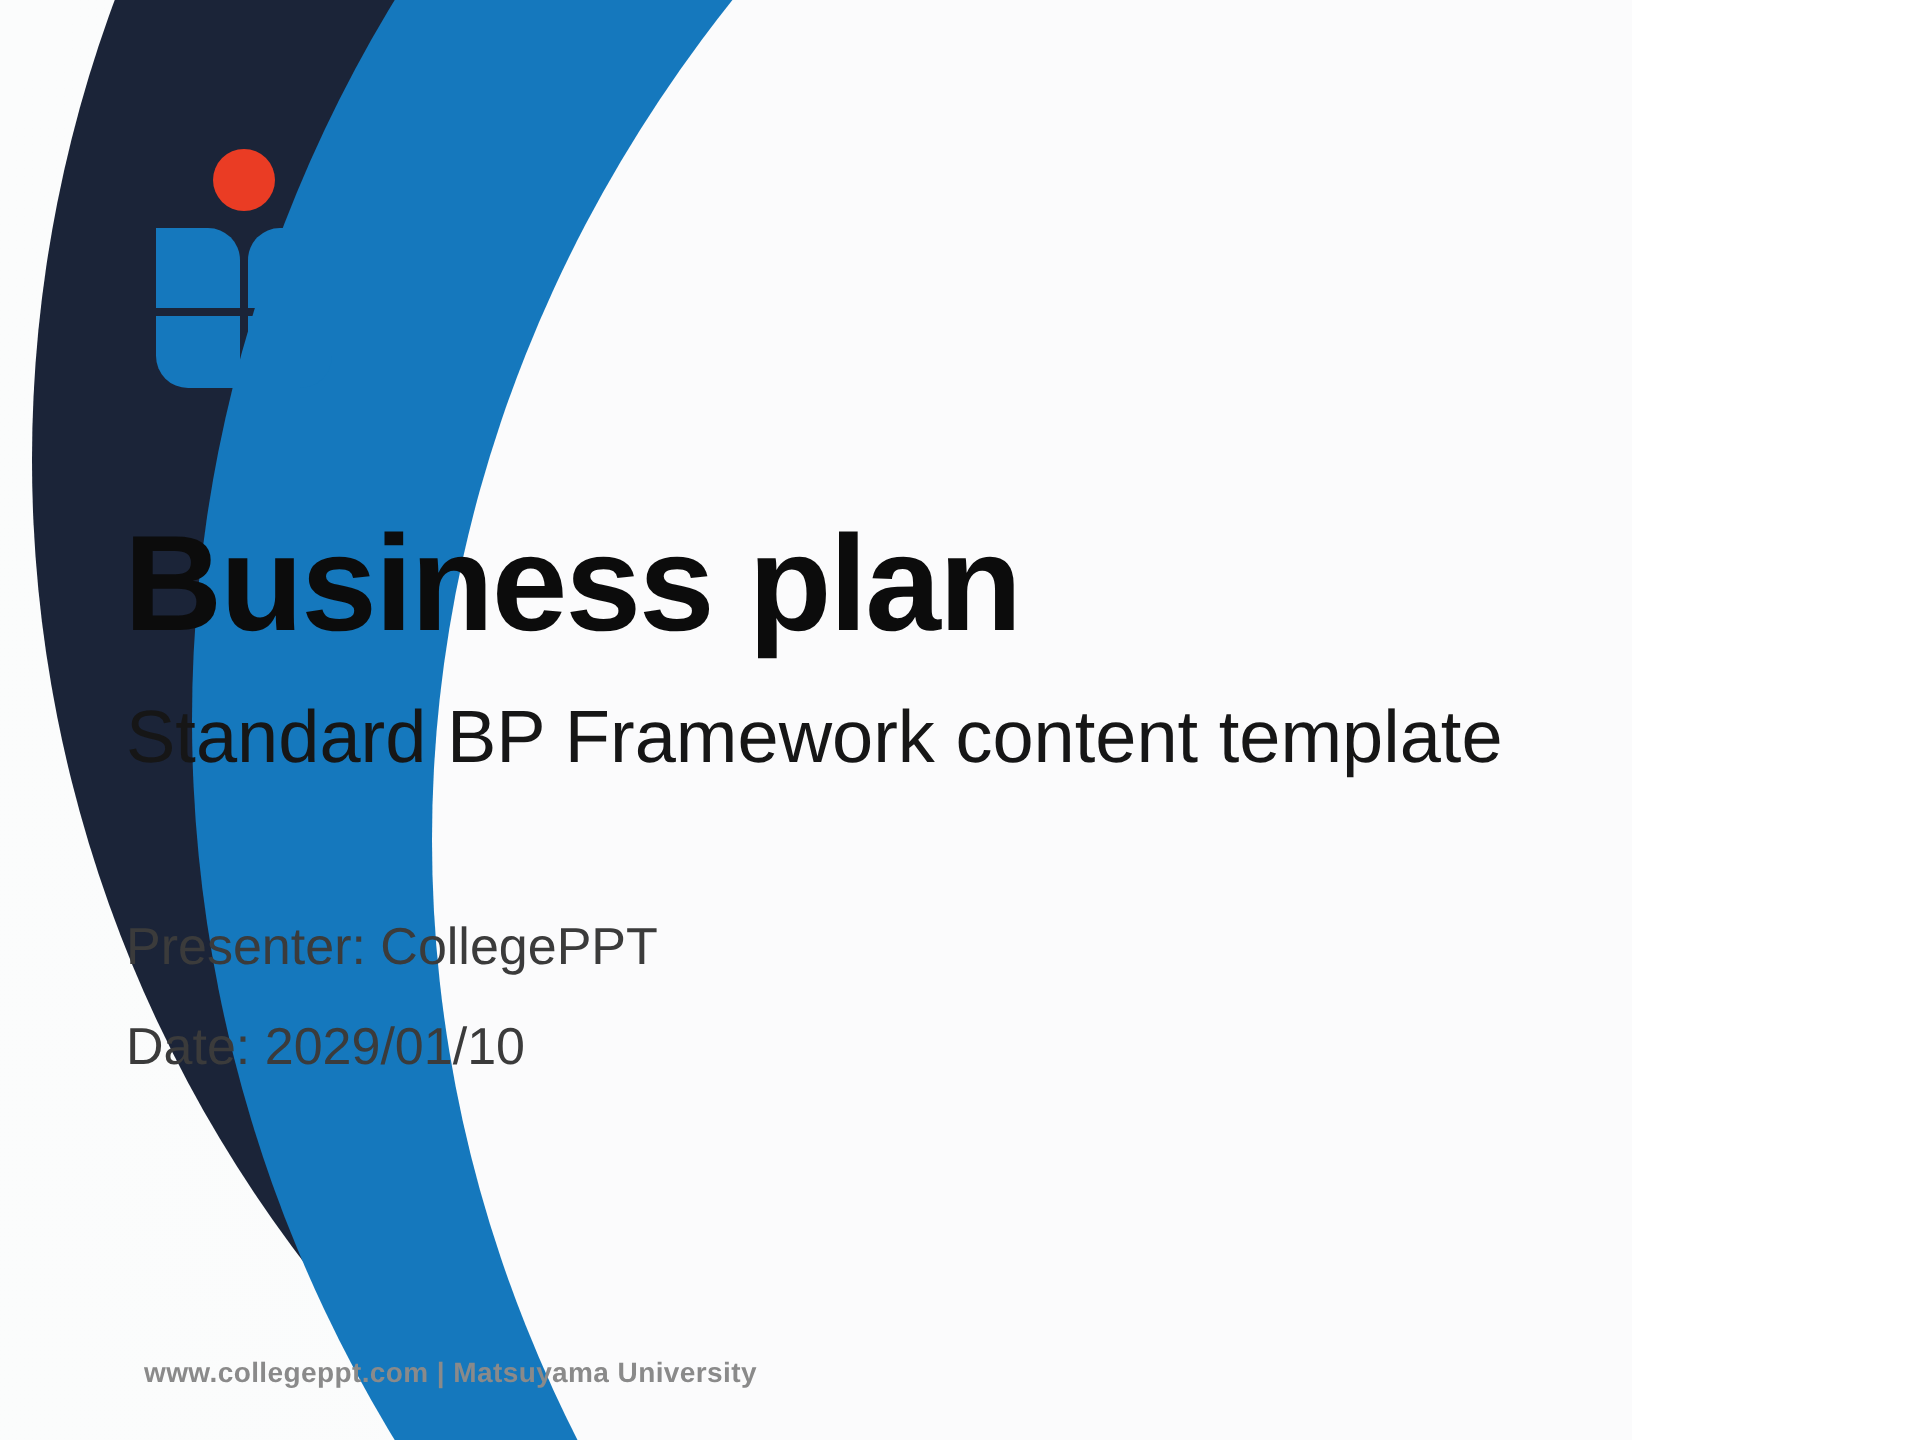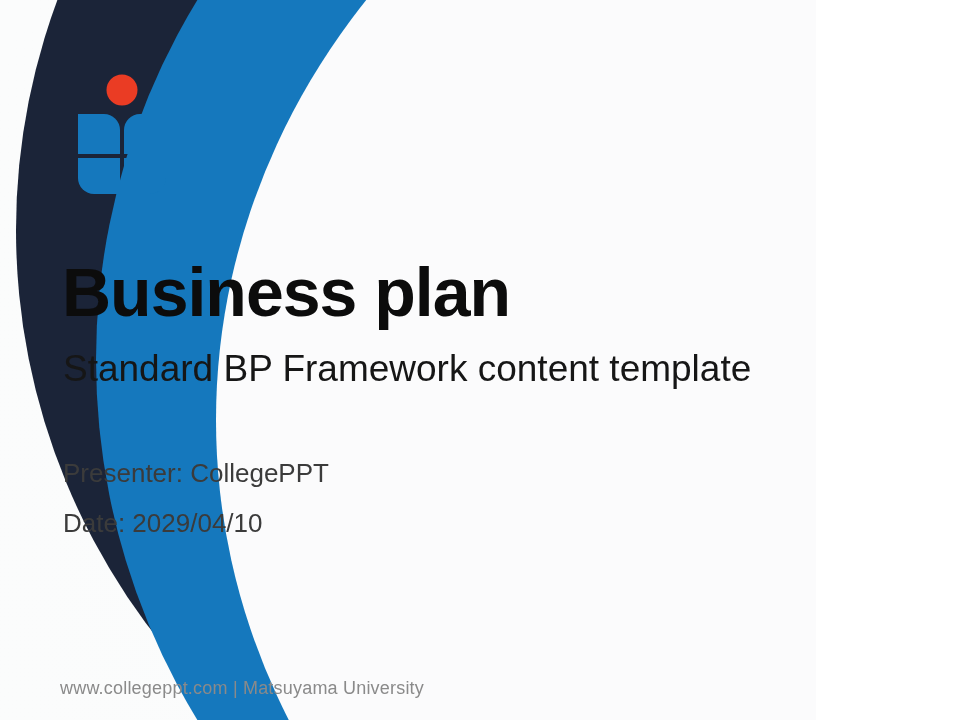--- a/index.html
+++ b/index.html
@@ -307,26 +307,27 @@
     left: 63px;
     top: 442px;
     font-size: 26px;
     color: #3b3b3b;
     line-height: 1.38;
   }
   .meta div { white-space: nowrap; margin-top: 14px; }
 
   .footer {
     position: absolute;
-    left: 60px;
+    left: 72px;
     top: 678px;
-    font-size: 18px;
+    font-size: 14px;
     color: #8a8a8a;
     letter-spacing: 0.2px;
     white-space: nowrap;
+    font-weight: bold;
   }
 </style>
 </head>
 <body>
 
 <div class="slide">
 
   <div class="photo-wrap">
     <div class="photo">
       <div class="ph-sky"></div>
@@ -387,19 +388,19 @@
       <path d="M8 86 h42 v36 h-26 a16 16 0 0 1 -16 -16 z" fill="#1578bd"></path>
       <path d="M54 86 h42 v20 a16 16 0 0 1 -16 16 h-26 z" fill="#1578bd"></path>
     </svg>
 
     <div class="title">Business plan</div>
 
     <div class="subtitle">Standard BP Framework content template</div>
 
     <div class="meta">
       <div>Presenter: CollegePPT</div>
-      <div>Date: 2029/04/10</div>
+      <div>Date: 2029/01/10</div>
     </div>
 
     <div class="footer">www.collegeppt.com | Matsuyama University</div>
   </div>
 
 </div>
 
 </body></html>

